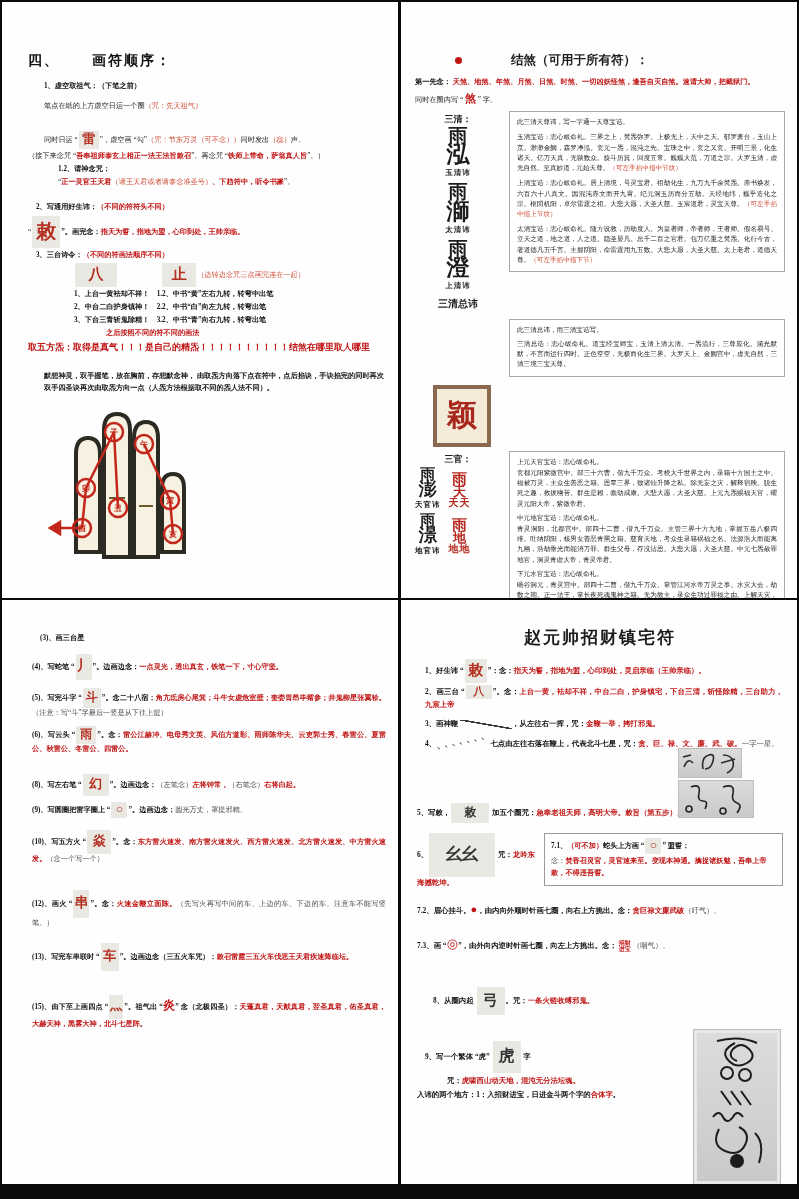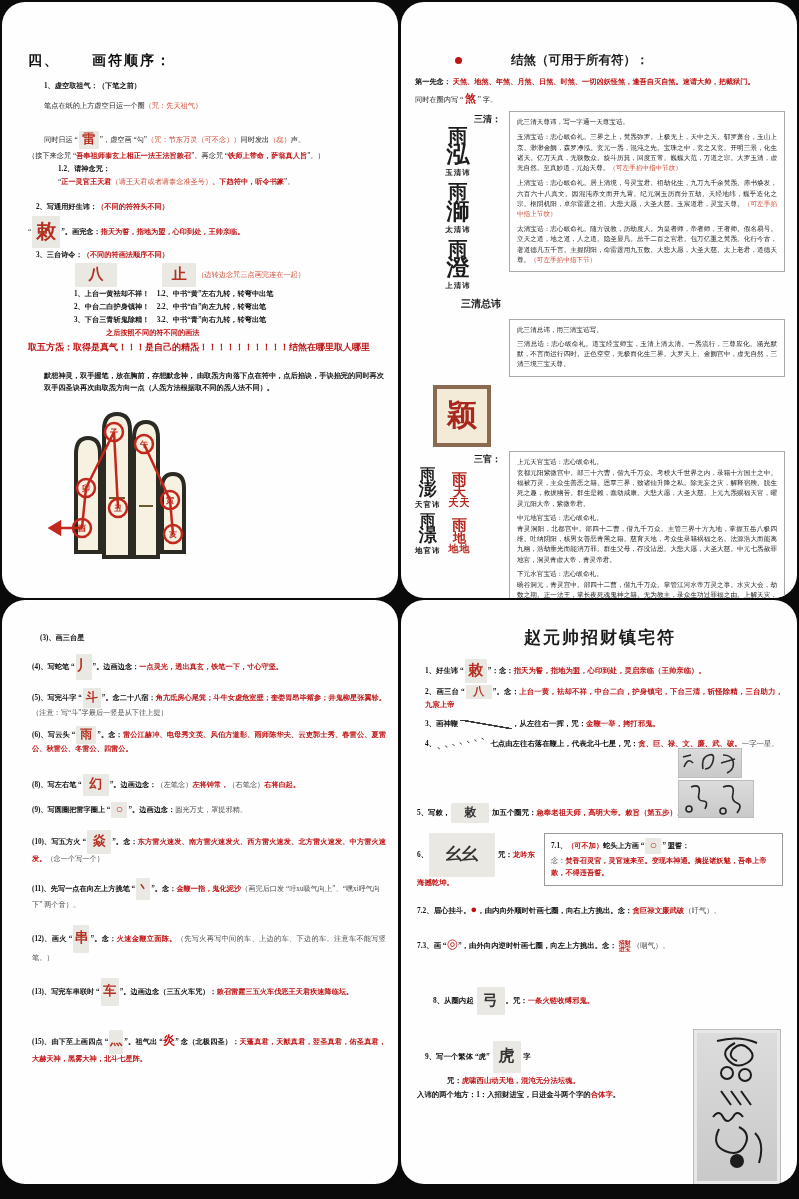--- a/index.html
+++ b/index.html
@@ -1,18 +1,18 @@
 <!DOCTYPE html>
 <html><head>
 <meta charset="utf-8">
 <style>
   html,body{margin:0;padding:0;background:#000;}
   .sheet{position:relative;width:799px;height:1199px;background:#0a0a0a;overflow:hidden;
          font-family:"Liberation Serif","DejaVu Serif",serif;color:#1c1c1c;}
-  .page{position:absolute;background:#fefefe;overflow:hidden;box-sizing:border-box;border-radius:23px;}
+  .page{position:absolute;background:#fefefe;overflow:hidden;box-sizing:border-box;}
   .p1{left:2px;top:2px;width:396px;height:596px;padding:48px 14px 0 26px;}
   .p2{left:401px;top:2px;width:396px;height:596px;padding:50px 12px 0 14px;}
   .p3{left:2px;top:600px;width:396px;height:584px;padding:24px 12px 0 22px;}
   .p4{left:401px;top:600px;width:396px;height:584px;padding:26px 14px 0 16px;position:absolute;}
   .ln{margin:0 0 2px;font-size:7.2px;line-height:1.55;}
   .rn-k{color:#1c1c1c;}
   .rn-b{color:#111;font-weight:bold;}
   .rn-r{color:#c01414;font-weight:bold;}
   .rn-p{color:#cf4b35;}
   .rn-g{color:#4a4a4a;}
@@ -35,21 +35,21 @@
   .h2{font-size:12.5px;font-weight:bold;margin-left:43px;}
   .p2cols{display:flex;gap:8px;margin-top:4px;}
   .p2left{width:86px;flex:none;text-align:center;}
   .p2right{flex:1;}
   .docbox{border:1px solid #a9a9a9;padding:5px 7px;font-size:6.6px;line-height:1.6;text-align:justify;background:#fff;}
   .docbox .ln{font-size:6.6px;margin:0 0 1px;}
   .tstack{display:flex;flex-direction:column;align-items:center;margin:2px 0 6px;}
   .tstack .t1{font-size:19px;font-weight:bold;line-height:.8;}
   .tstack .t2{font-size:23px;font-weight:bold;line-height:1;}
   .tstack .tl{font-size:7.5px;font-weight:bold;margin-top:2px;letter-spacing:1px;}
-  .lbl{font-size:9px;font-weight:bold;text-align:right;margin:2px 0;}
+  .lbl{font-size:9px;font-weight:bold;text-align:center;margin:2px 0;}
   .yframe{width:50px;height:54px;border:4px solid #8a6a4f;background:#f3ead8;display:flex;
           align-items:center;justify-content:center;margin:8px 0 4px 18px;}
   .yframe span{color:#a8281e;font-size:30px;font-weight:bold;}
   .grow{display:flex;align-items:flex-start;gap:8px;margin-bottom:4px;}
   .rstack{display:flex;flex-direction:column;align-items:center;line-height:.95;margin-top:4px;}
   .rstack span{color:#b5281e;font-weight:bold;}
   .rstack .ra{font-size:15px;}.rstack .rb{font-size:13px;}.rstack .rc{font-size:10px;letter-spacing:1px;}
   
   .title4{font-size:17px;font-weight:bold;text-align:center;letter-spacing:2px;margin:0 0 10px;}
   .p4 .ln{font-size:7.4px;}
@@ -234,21 +234,20 @@
         <div class="gapline" style="height: 5px;"></div>
         <p class="ln i1 just"><span class="rn-b">(6)、写云头 “</span><span class="symbox" style="width: 20px; height: 18px; line-height: 16px;"><span class="g" style="font-size: 12px;">雨</span></span><span class="rn-b">”。念：</span><span class="rn-r">雷公江赫冲、电母秀文英、风伯方道彰、雨师陈华夫、云吏郭士秀、春雷公、夏雷公、秋雷公、冬雷公、四雷公。</span></p>
         <div class="gapline" style="height: 5px;"></div>
         <div class="gapline" style="height: 12px;"></div>
         <p class="ln i1"><span class="rn-b">(8)、写左右笔 “</span><span class="symbox" style="width: 26px; height: 22px; line-height: 20px;"><span class="g" style="font-size: 13px;">幻</span></span><span class="rn-b">”。边画边念：</span><span class="rn-g">（左笔念）</span><span class="rn-r">左将钟常，</span><span class="rn-g">（右笔念）</span><span class="rn-r">右将白起。</span></p>
         <div class="gapline" style="height: 4px;"></div>
         <p class="ln i1"><span class="rn-b">(9)、写圆圈把雷字圈上 “</span><span class="symbox" style="width: 16px; height: 16px; line-height: 14px;"><span class="g" style="font-size: 12px;">○</span></span><span class="rn-b">”。边画边念：</span><span class="rn-g">圆光万丈，罩提邪精。</span></p>
         <div class="gapline" style="height: 10px;"></div>
         <p class="ln i1 just"><span class="rn-b">(10)、写五方火 “</span><span class="symbox" style="width: 24px; height: 24px; line-height: 22px;"><span class="g" style="font-size: 13px;">焱</span></span><span class="rn-b">”。念：</span><span class="rn-r">东方雷火速发、南方雷火速发火、西方雷火速发、北方雷火速发、中方雷火速发。</span><span class="rn-g">（念一个写一个）</span></p>
         <div class="gapline" style="height: 10px;"></div>
-        <p class="ln i1"><span class="rn-b">(11)、先写一点在向左上方挑笔 “</span><span class="symbox" style="width: 12px; height: 22px; line-height: 20px;"><span class="g" style="font-size: 12px;">丶</span></span><span class="rn-b">”。念：</span><span class="rn-r">金鞭一指，鬼化泥沙</span><span class="rn-g">（画完后口发 “吁xu吸气向上”、“嘿xi呼气向下” 两个音）。</span></p>
         <div class="gapline" style="height: 12px;"></div>
         <p class="ln i1 just"><span class="rn-b">(12)、画火 “</span><span class="symbox" style="width: 16px; height: 28px; line-height: 26px;"><span class="g" style="font-size: 14px;">串</span></span><span class="rn-b">”。念：</span><span class="rn-r">火速金鞭立面陈。</span><span class="rn-g">（先写火再写中间的车、上边的车、下边的车。注意车不能写竖笔。）</span></p>
         <div class="gapline" style="height: 12px;"></div>
         <p class="ln i1"><span class="rn-b">(13)、写完车串联时 “</span><span class="symbox" style="width: 18px; height: 28px; line-height: 26px;"><span class="g" style="font-size: 13px;">车</span></span><span class="rn-b">”。边画边念（三五火车咒）：</span><span class="rn-r">敕召雷霆三五火车伐恶王天君疾速降临坛。</span></p>
         <div class="gapline" style="height: 14px;"></div>
         <div class="gapline" style="height: 8px;"></div>
         <p class="ln i1 just"><span class="rn-b">(15)、由下至上画四点 “</span><span class="symbox" style="width: 14px; height: 24px; line-height: 22px;"><span class="g" style="font-size: 12px;">灬</span></span><span class="rn-b">”。祖气出 “</span><span class="rn-rch" style="font-size: 12px;">炎</span><span class="rn-b">” 念（北极四圣）：</span><span class="rn-r">天蓬真君，天猷真君，翌圣真君，佑圣真君，大赫天神，黑雾大神，北斗七星阵。</span></p>
       </div>
   </div>
 

